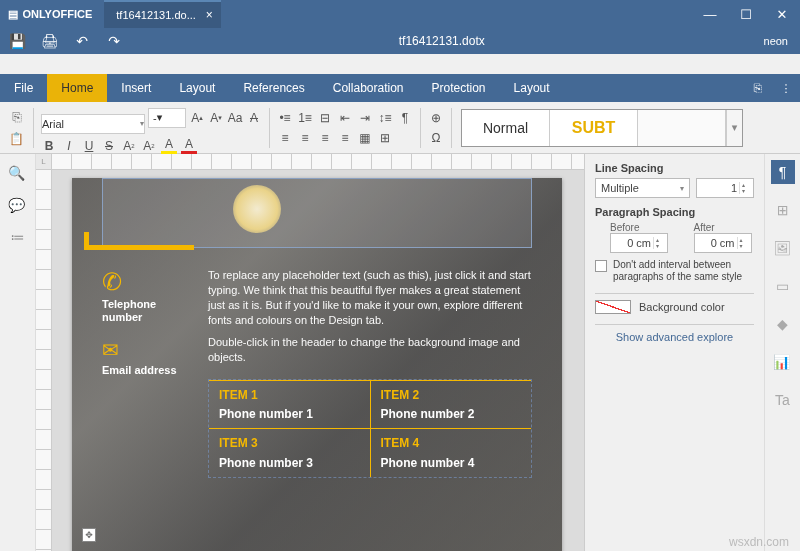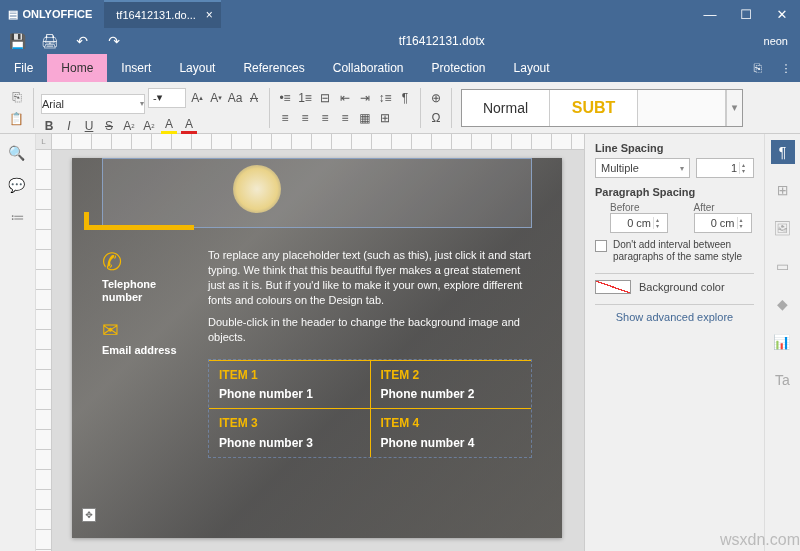--- a/index.html
+++ b/index.html
@@ -9,23 +9,23 @@
 .titlebar-tab { background: #3a5a80; height: 28px; display: flex; align-items: center; padding: 0 8px 0 12px; margin-left: 4px; font-size: 11px; border-top: 2px solid #5b87b5; }
 .titlebar-tab .close { margin-left: 10px; font-size: 12px; cursor: pointer; }
 .titlebar-center { flex: 1; }
 .titlebar-buttons { display: flex; height: 100%; }
 .titlebar-btn { width: 36px; display: flex; align-items: center; justify-content: center; cursor: pointer; font-size: 13px; }
 .quickbar { height: 26px; background: #446995; display: flex; align-items: center; color: #fff; }
 .quickbar-left { display: flex; gap: 16px; padding: 0 10px; align-items: center; }
 .quickbar-icon { width: 16px; display: flex; justify-content: center; font-size: 14px; cursor: pointer; }
 .quickbar-center { flex: 1; text-align: center; font-size: 12px; }
 .quickbar-right { padding: 0 12px; font-size: 11px; }
-.menubar { height: 28px; background: #446995; display: flex; align-items: stretch; }
+.menubar { height: 28px; background: #446995; display: flex; align-items: stretch; margin-top: 20px; }
 .menubar-item { padding: 0 14px; display: flex; align-items: center; color: #fff; font-size: 12px; cursor: pointer; }
-.menubar-item.active { background: #f9a8d4; color: #333; }
+.menubar-item.active { background: #eab308; color: #333; }
 .menubar-spacer { flex: 1; }
 .menubar-right-icon { width: 28px; display: flex; align-items: center; justify-content: center; color: #fff; cursor: pointer; }
 .toolbar { height: 52px; background: #f0f0f0; border-bottom: 1px solid #ccc; display: flex; align-items: center; padding: 0 4px; }
 .toolbar-col { display: flex; flex-direction: column; gap: 4px; padding: 2px 4px; }
 .toolbar-sep { width: 1px; height: 40px; background: #ccc; margin: 0 3px; }
 .toolbar-icon { width: 18px; height: 18px; display: flex; align-items: center; justify-content: center; color: #666; cursor: pointer; font-size: 12px; }
 .font-row { display: flex; gap: 3px; align-items: center; }
 .font-select { width: 104px; height: 20px; border: 1px solid #ccc; background: #fff; padding: 0 0; font-size: 11px; display: flex; align-items: center; margin-top: 12px; }
 .font-select .arrow { margin-left: auto; font-size: 8px; color: #888; }
 .font-size { width: 38px; height: 20px; border: 1px solid #ccc; background: #fff; padding: 0 4px; font-size: 11px; display: flex; align-items: center; }
@@ -79,21 +79,21 @@
 .rp-check { display: flex; gap: 6px; margin-bottom: 10px; }
 .rp-checkbox { width: 12px; height: 12px; border: 1px solid #999; background: #fff; flex-shrink: 0; margin-top: 1px; }
 .rp-check-text { font-size: 10px; line-height: 1.2; }
 .rp-divider { height: 1px; background: #ccc; margin: 6px 0; }
 .bg-color-row { display: flex; align-items: center; gap: 8px; margin: 4px 0 10px; }
 .bg-swatch { width: 36px; height: 14px; border: 1px solid #999; background: linear-gradient(to top right, #fff 0 47%, #e33 47% 53%, #fff 53%); }
 .adv-link { text-align: center; color: #446995; font-size: 11px; cursor: pointer; }
 .right-tools { width: 36px; background: #f0f0f0; border-left: 1px solid #ddd; display: flex; flex-direction: column; align-items: center; gap: 14px; padding-top: 6px; }
 .rt-icon { width: 24px; height: 24px; display: flex; align-items: center; justify-content: center; color: #aaa; cursor: pointer; font-size: 14px; }
 .rt-icon.active { background: #446995; color: #fff; }
-.watermark { position: absolute; bottom: 2px; right: 0; font-size: 16px; color: #bbb; }
+.watermark { position: absolute; bottom: 2px; right: 11px; font-size: 12px; color: #bbb; }
 </style>
 </head>
 <body>
 
 <div class="titlebar">
   <div class="titlebar-logo">
     <span>▤</span>
     <span>ONLYOFFICE</span>
   </div>
   <div class="titlebar-tab">

